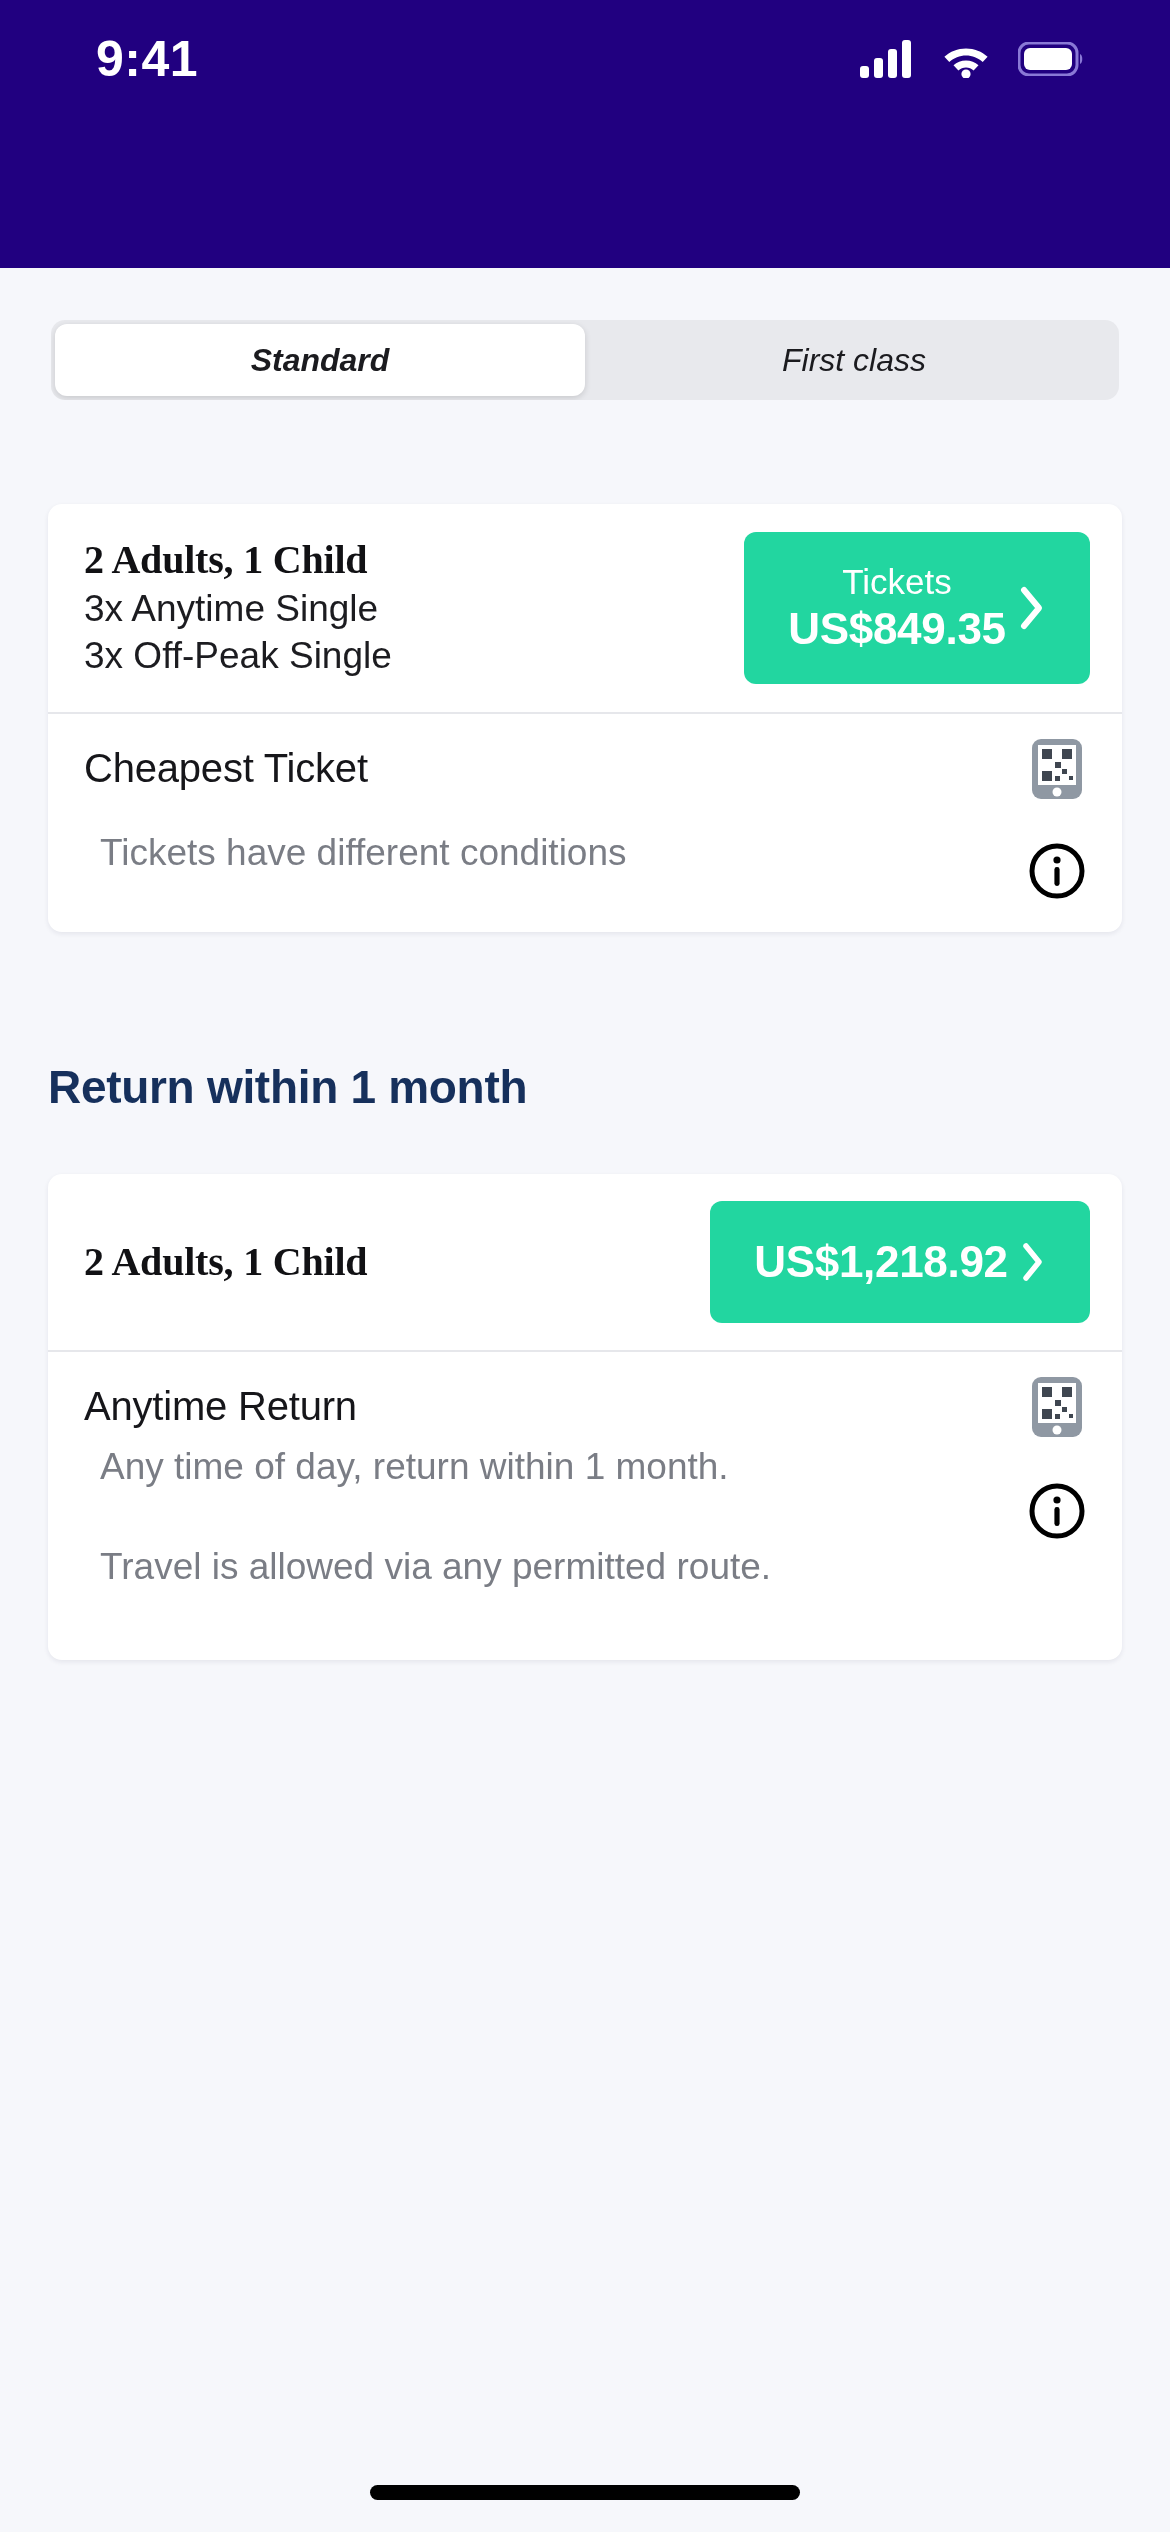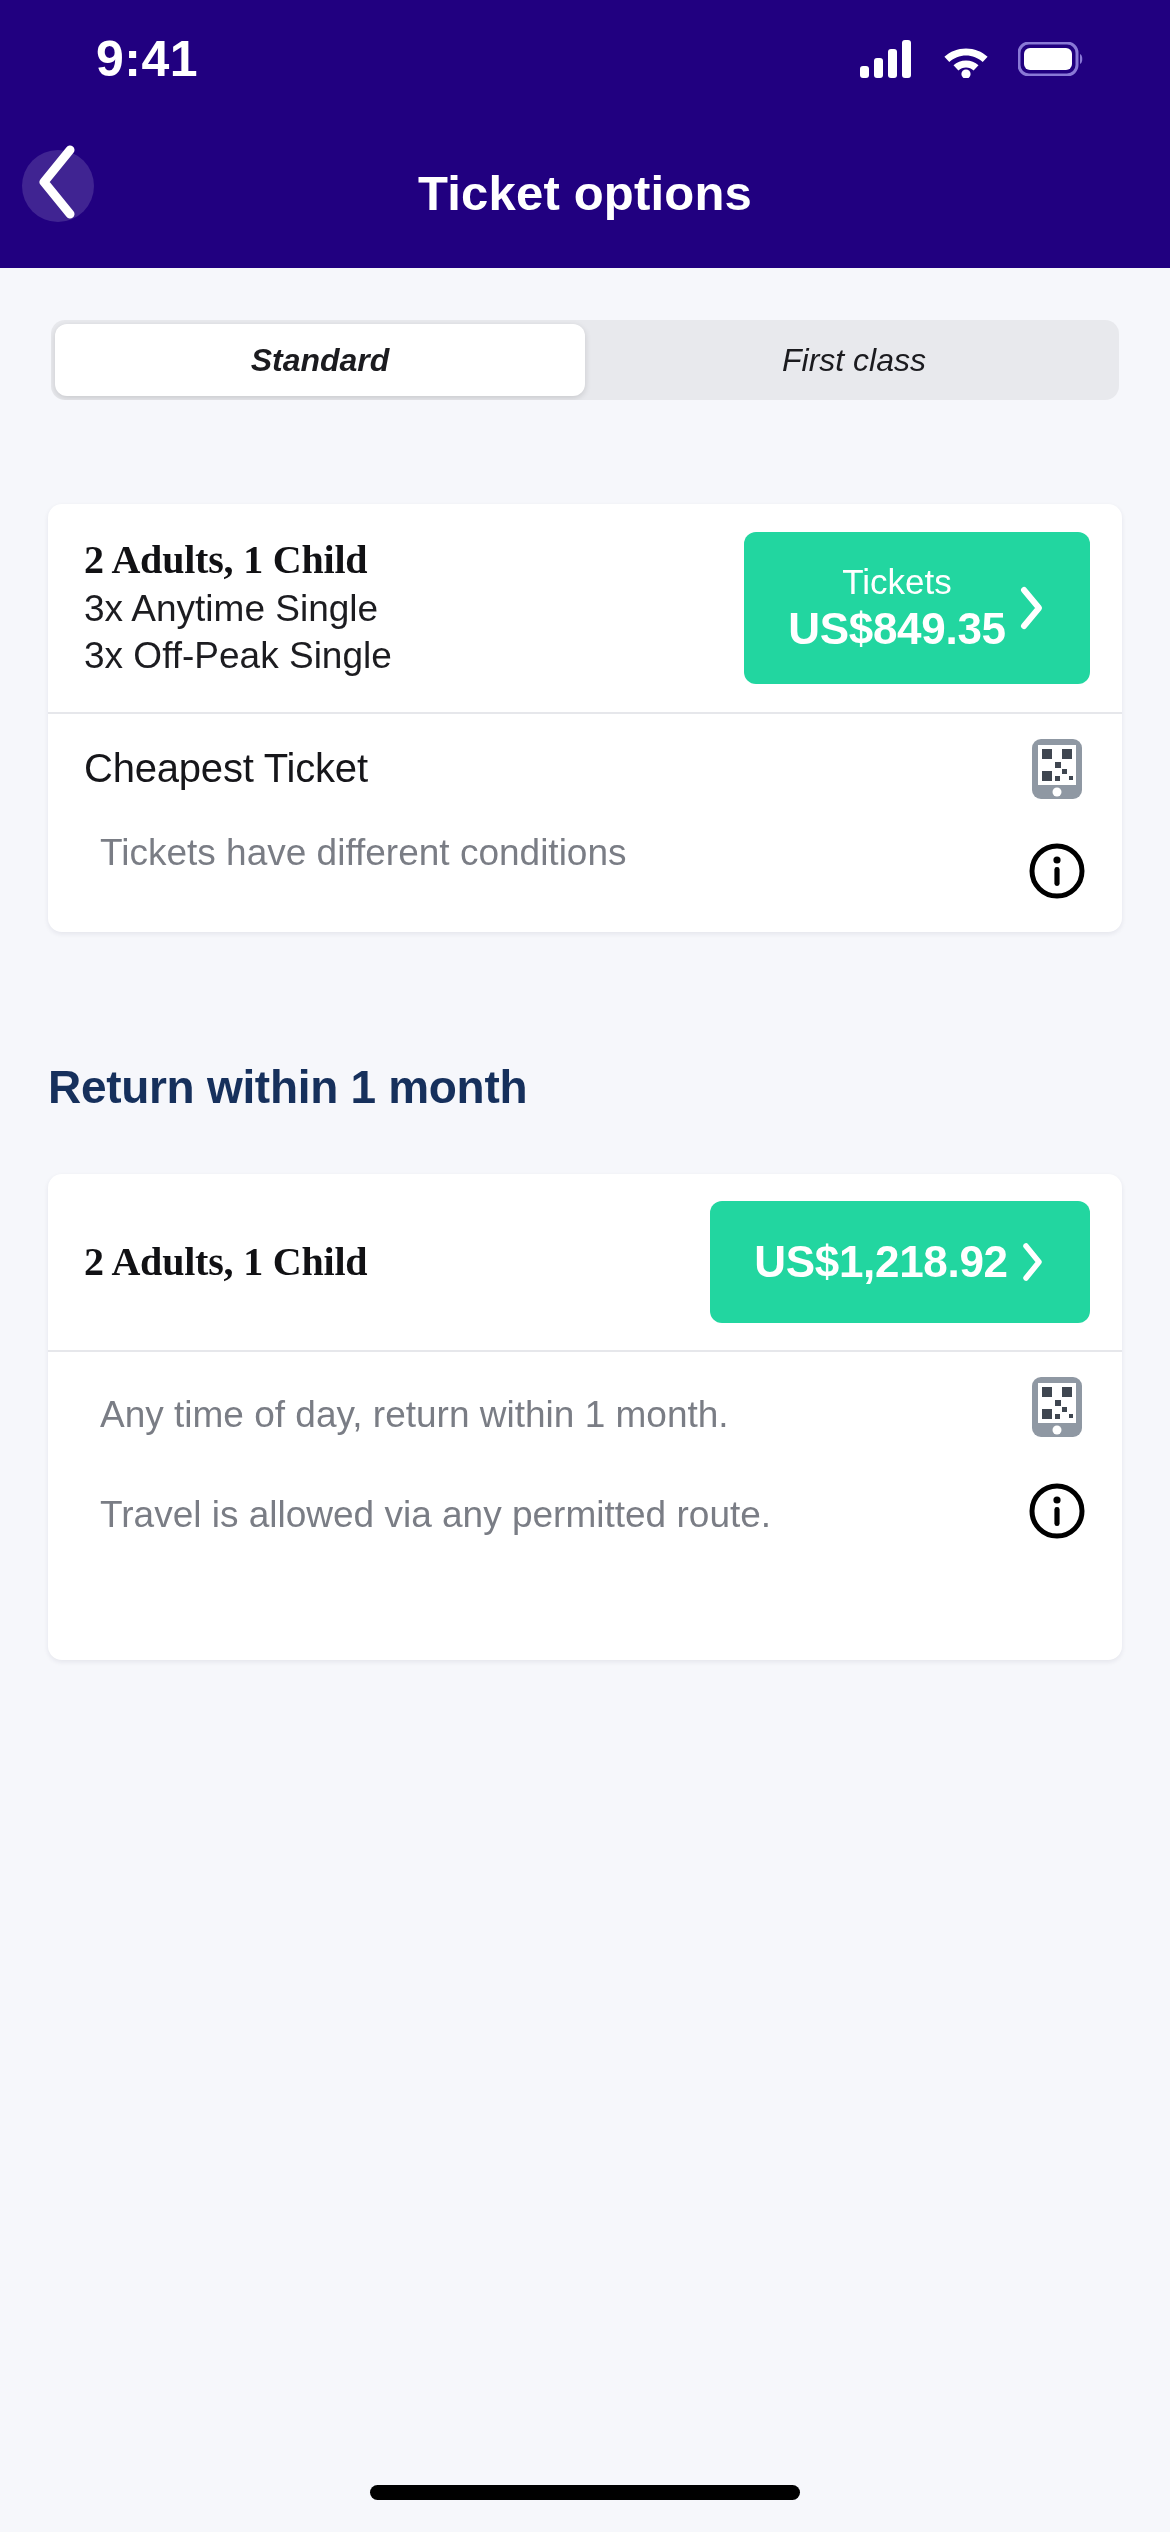--- a/index.html
+++ b/index.html
@@ -163,29 +163,20 @@
           <circle cx="26" cy="34" r="4.6" fill="#FFFFFF"></circle>
         </svg>
         <svg width="66" height="34" viewBox="0 0 66 34">
           <rect x="1" y="1" width="58" height="32" rx="10" fill="none" stroke="#8A79D6" stroke-width="3"></rect>
           <rect x="6" y="6" width="48" height="22" rx="6" fill="#FFFFFF"></rect>
           <path d="M62 12c3 1 3 9 0 10z" fill="#8A79D6"></path>
         </svg>
       </div>
     </div>
 
-    <div class="navbar">
-      <div class="back-btn">
-        <div class="back-ripple"></div>
-        <svg class="back-chev" width="46" height="76" viewBox="0 0 46 76">
-          <path d="M37 6 L11 38 L37 70" fill="none" stroke="#FFFFFF" stroke-width="9" stroke-linecap="round" stroke-linejoin="round"></path>
-        </svg>
-      </div>
-      <div class="nav-title">Ticket options</div>
-    </div>
   </div>
 
   <div class="segmented">
     <div class="seg active">Standard</div>
     <div class="seg">First class</div>
   </div>
 
   <div class="card" style="top:504px;">
 
     <div class="card-head" style="height:208px;">
@@ -251,20 +242,21 @@
           <svg width="26" height="42" viewBox="0 0 26 42">
             <path d="M6 5 L19 21 L6 37" fill="none" stroke="#FFFFFF" stroke-width="5.5" stroke-linecap="round" stroke-linejoin="round"></path>
           </svg>
         </div>
       </div>
     </div>
 
     <div class="divider"></div>
 
     <div class="card-body" style="height:308px;">
+      <div class="cond-title">Anytime Return</div>
       <div class="cond-sub" style="margin-top:10px;">Any time of day, return within 1 month.</div>
       <div class="cond-sub" style="margin-top:50px;">Travel is allowed via any permitted route.</div>
 
       <div class="icon-col">
         <svg width="56" height="66" viewBox="0 0 56 66">
           <rect x="3" y="3" width="50" height="60" rx="9" fill="#8F98A3"></rect>
           <rect x="9" y="9" width="38" height="40" fill="#FFFFFF"></rect>
           <g fill="#3F4650">
             <rect x="13" y="13" width="10" height="10"></rect>
             <rect x="33" y="13" width="10" height="10"></rect>

